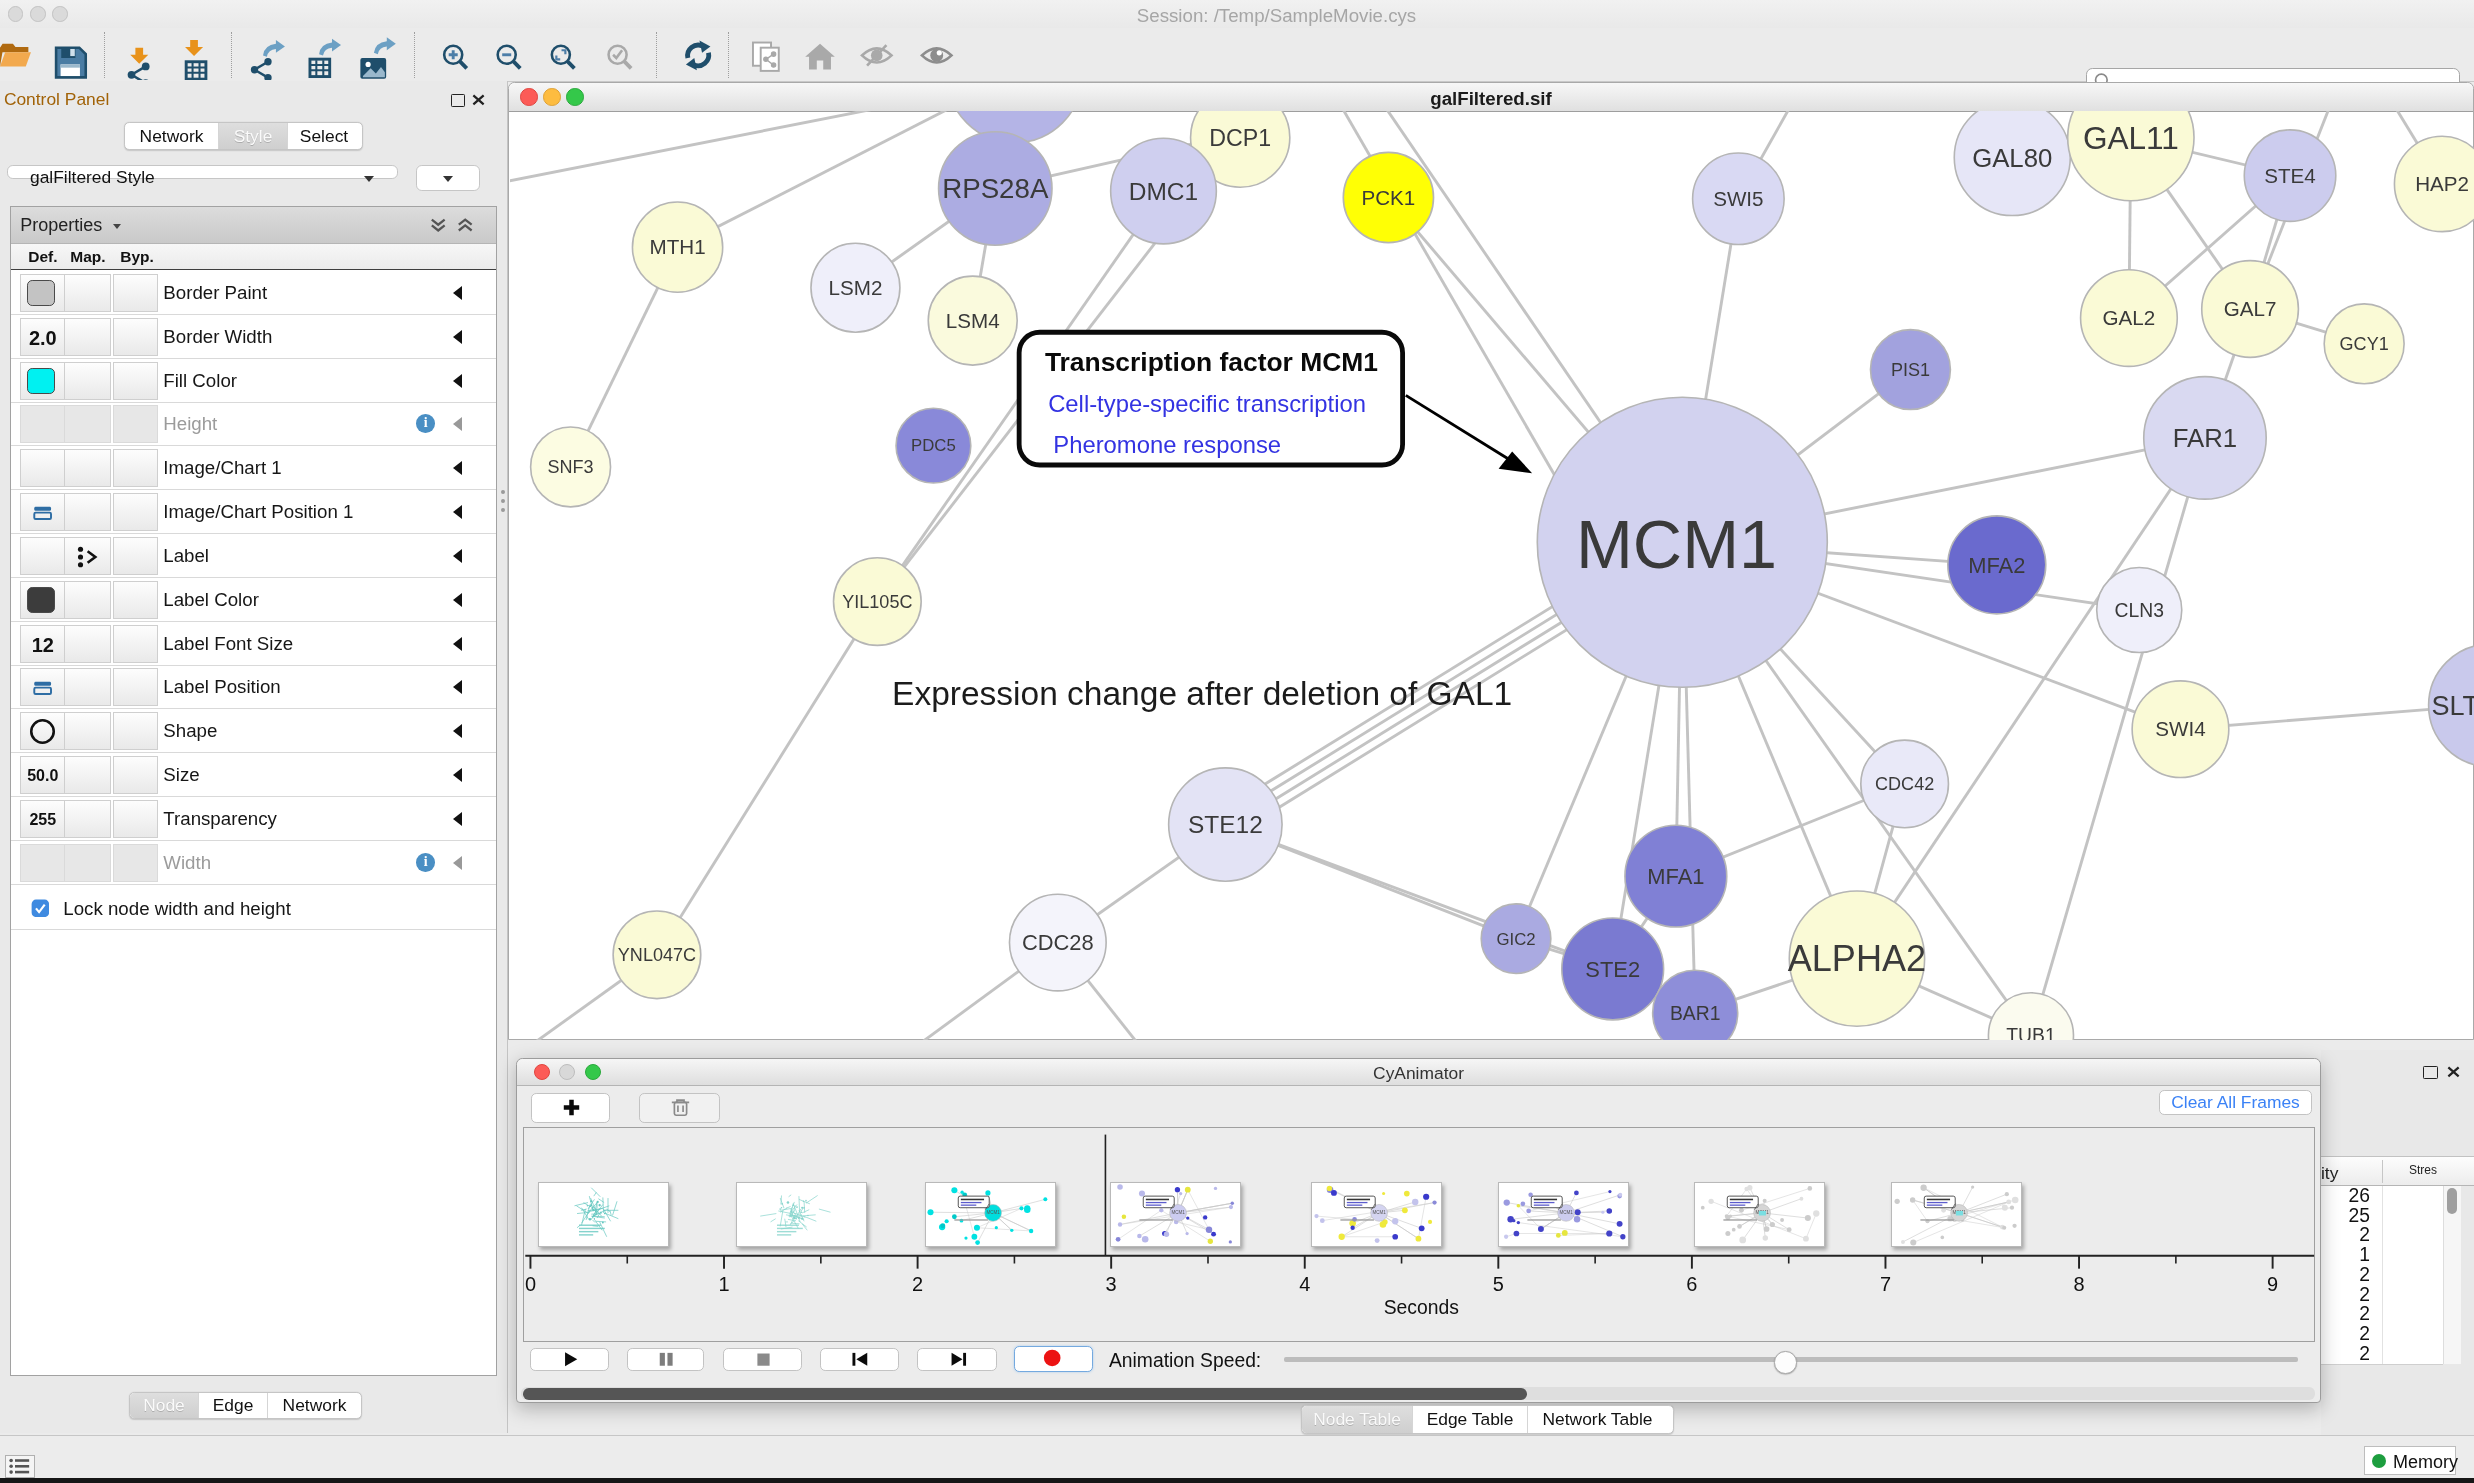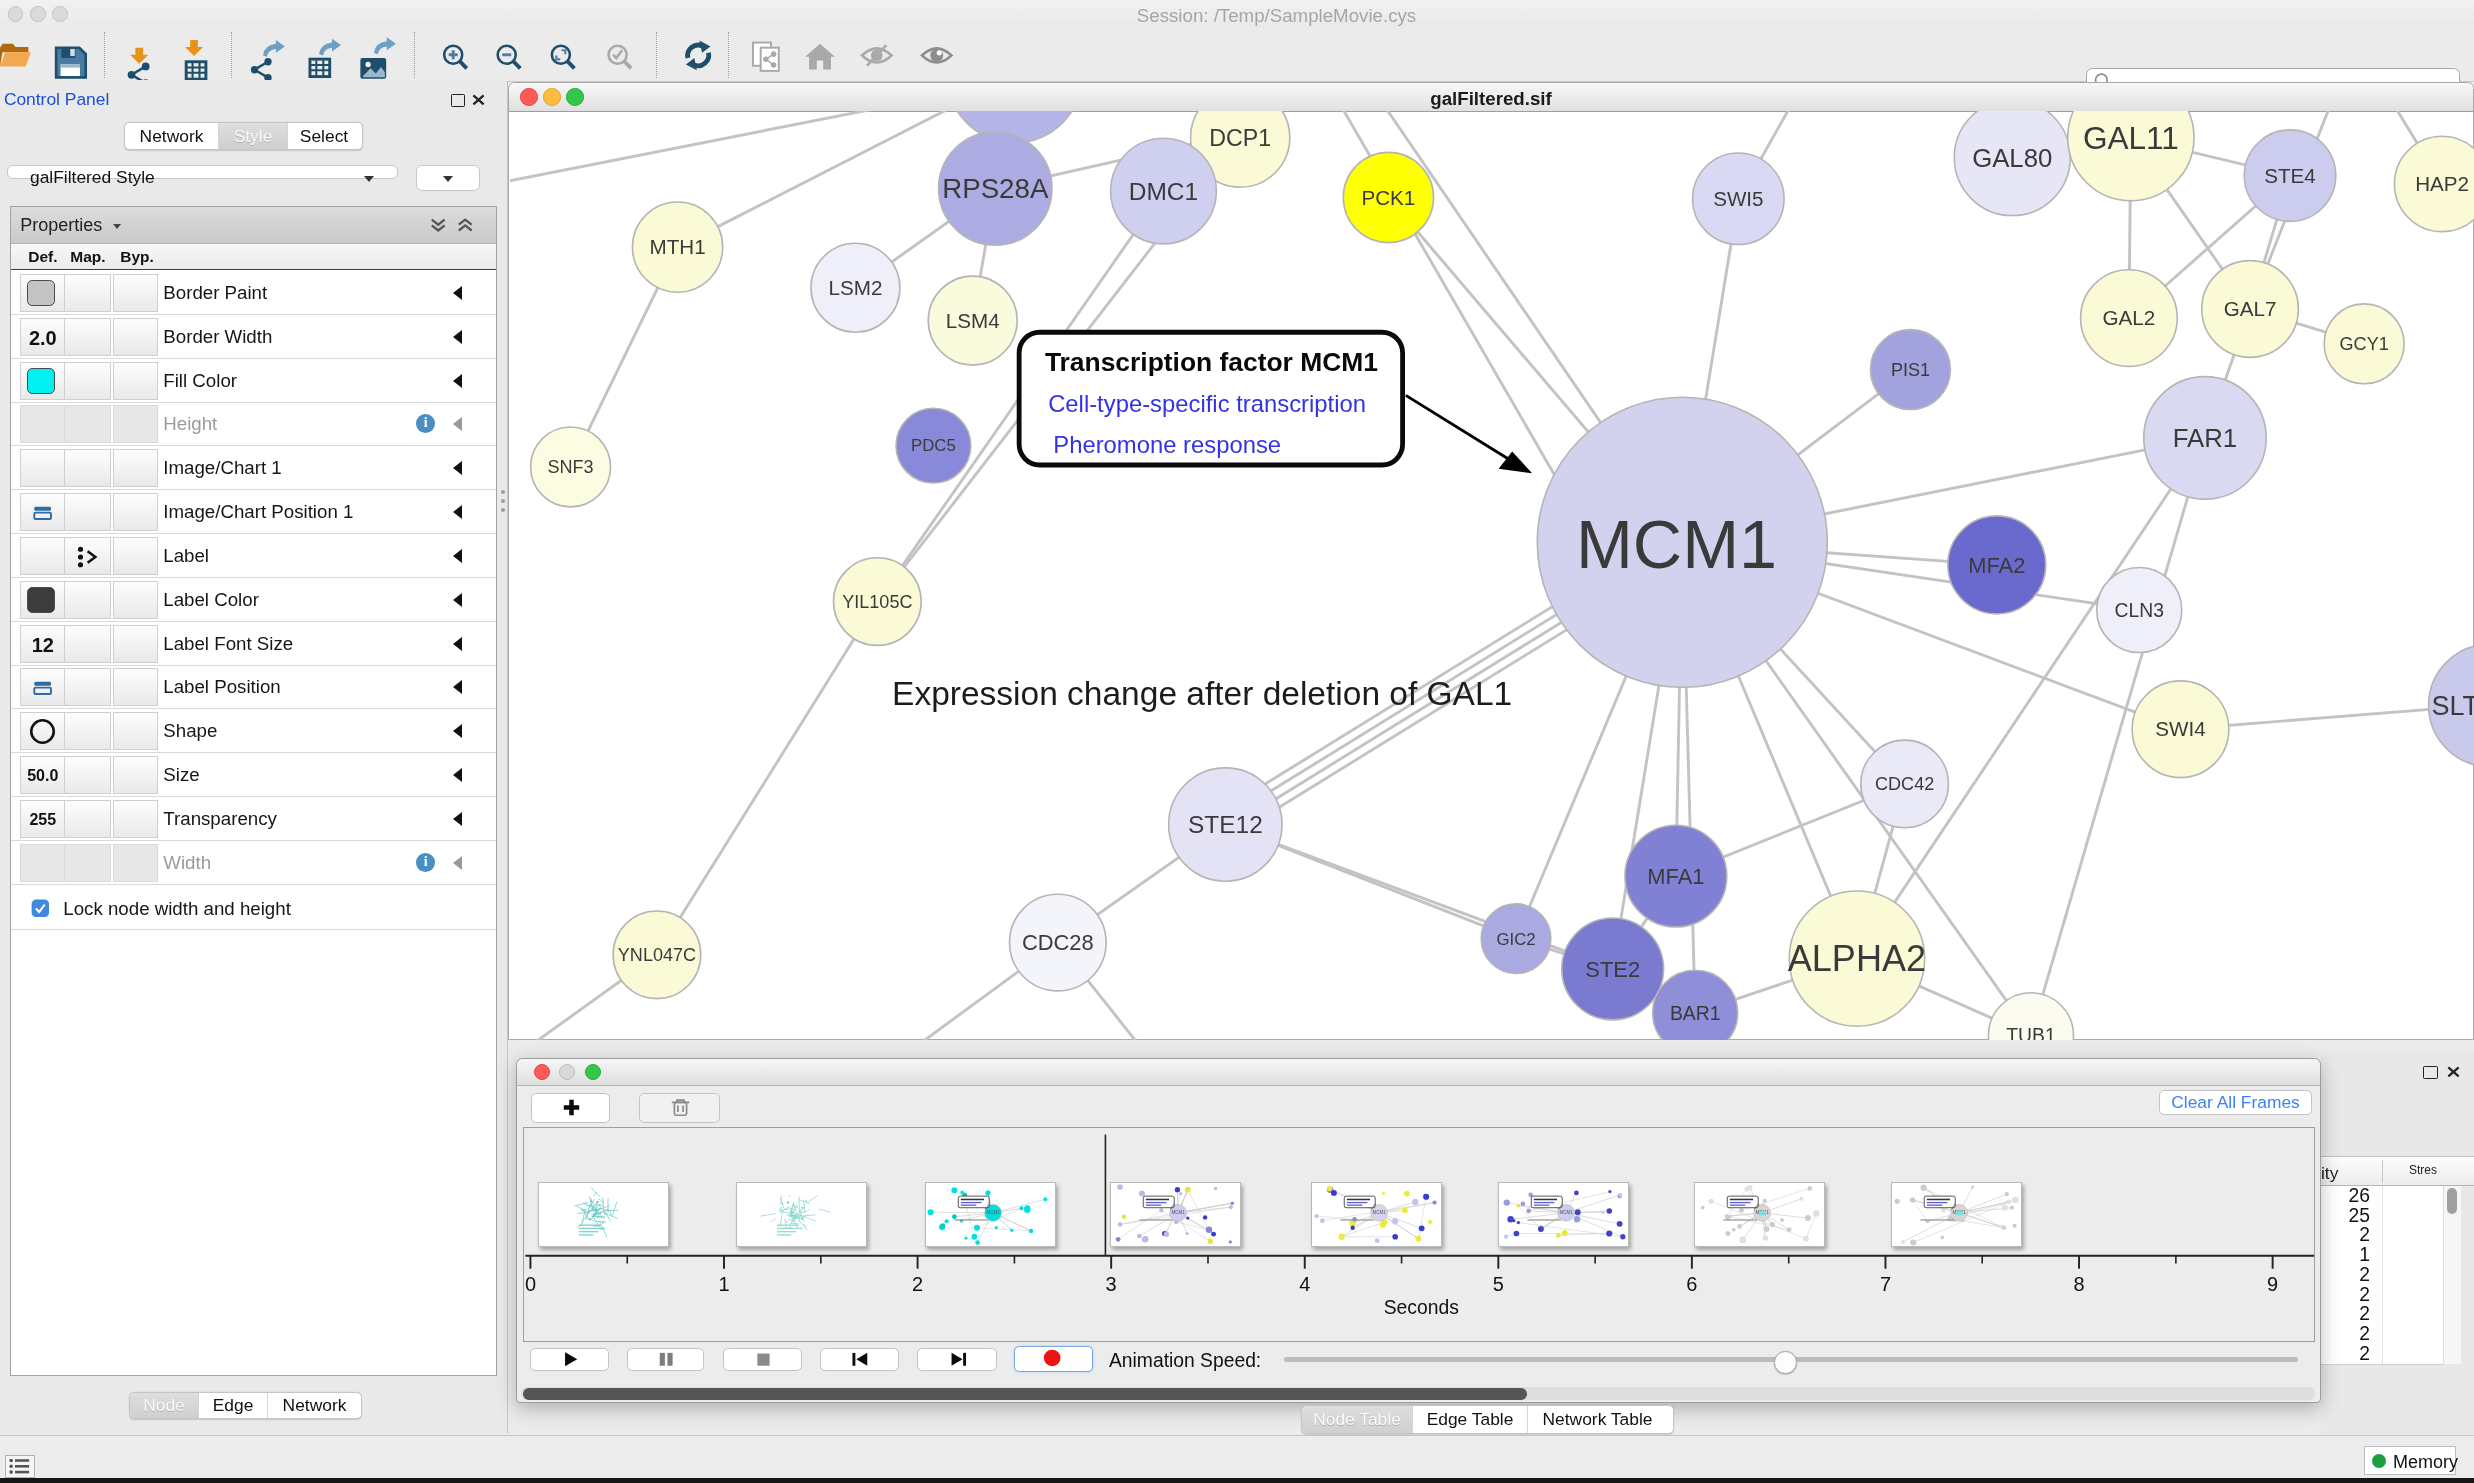--- a/index.html
+++ b/index.html
@@ -7,21 +7,21 @@
 .abs{position:absolute;}
 
 #titlebar{left:0;top:0;width:2475px;height:28px;background:linear-gradient(#f1f1f1,#e9e9e9);}
 #titlebar .light{top:6.4px;width:13.5px;height:13.5px;border-radius:50%;background:#dadada;border:0.6px solid #c3c3c3;}
 #wintitle{left:39px;top:5.2px;width:2475px;text-align:center;font-size:18.7px;color:#a6a6a6;}
 #toolbar{left:0;top:28px;width:2475px;height:53px;background:#ebebeb;border-bottom:1.3px solid #c9c9c9;}
 .tdiv{top:3.9px;width:0px;height:46px;border-left:1.3px dotted #9e9e9e;}
 #searchbox{left:2086px;top:40px;width:374px;height:27px;background:#fff;border:1.3px solid #a6a6a6;border-radius:6.4px;box-sizing:border-box;}
 
 #cpanel{left:0;top:81px;width:508px;height:1352px;background:#e9e9e9;border-right:1.3px solid #c4c4c4;box-sizing:border-box;}
-#cp-title{left:3.9px;top:8.4px;font-size:17.4px;color:#1d4ed8;}
+#cp-title{left:3.9px;top:8.4px;font-size:17.4px;color:#a16207;}
 .seg{display:flex;border:0.6px solid #c5c5c5;border-radius:5.2px;overflow:hidden;background:#fff;box-shadow:0 0.6px 1.3px rgba(0,0,0,.15);}
 .seg div{font-size:17.4px;color:#111;text-align:center;border-right:0.6px solid #d5d5d5;display:flex;align-items:center;justify-content:center;}
 .seg div:last-child{border-right:none;}
 .seg .sel{background:linear-gradient(#dedede,#cfcfcf);color:#fafafa;text-shadow:0 0.6px 0.6px rgba(0,0,0,.18);}
 #cp-seg{left:124px;top:41px;width:237px;height:26px;}
 #cp-drop{left:7px;top:84px;width:391px;height:14px;background:#fff;border:1.3px solid #c6c6c6;border-radius:5.8px;box-sizing:border-box;font-size:17.4px;color:#111;line-height:23px;padding-left:22px;}
 #cp-dropbtn{left:416px;top:84px;width:64px;height:26px;background:#fff;border:1.3px solid #c6c6c6;border-radius:5.8px;box-sizing:border-box;}
 .tri-down{width:0;height:0;border-left:5.8px solid transparent;border-right:5.8px solid transparent;border-top:7.7px solid #333;}
 .tri-left{width:0;height:0;border-top:7px solid transparent;border-bottom:7px solid transparent;border-right:9.7px solid #111;}
 #propbox{left:10.3px;top:125px;width:487px;height:1170px;background:#fff;border:1.3px solid #a2a2a2;box-sizing:border-box;}
@@ -556,20 +556,21 @@
   <div class="abs" style="left:122px;top:136px;width:17px;height:178px;background:#f6f6f6;border-left:0.6px solid #ddd;">
         <div class="abs" style="left:3.2px;top:1.9px;width:9.7px;height:26px;background:#9f9f9f;border-radius:5.2px;"></div>
       </div>
 </div>
 
 <div id="cyani" class="abs">
   <div id="cy-tbar" class="abs">
     <div class="tl abs" style="left:17px;top:5.2px;width:14px;height:14px;background:#fc5b57;border:0.6px solid #e04640;"></div>
     <div class="tl abs" style="left:42px;top:5.2px;width:14px;height:14px;background:#d8d8d8;border:0.6px solid #bdbdbd;"></div>
     <div class="tl abs" style="left:68px;top:5.2px;width:14px;height:14px;background:#34c84a;border:0.6px solid #2aa93c;"></div>
+    <div id="cy-title" class="abs">CyAnimator</div>
   </div>
   <div class="cybtn" style="left:14px;top:34px;width:79px;height:30px;"><svg width="79" height="27" viewBox="0 0 122 42">
           <path d="M61 9 V33 M49 21 H73" stroke="#0a0a0a" stroke-width="7"></path>
         </svg></div>
   <div class="cybtn" style="left:122px;top:34px;width:81px;height:30px;background:#f1f1f1;"><svg width="81" height="27" viewBox="0 0 125 42">
           <g stroke="#8a8a8a" stroke-width="2.6" fill="none">
             <rect x="53" y="13" width="19" height="20" rx="2.5"></rect>
             <path d="M49 13 H76 M57 13 V9.5 H68 V13 M58.5 18 V28 M66.5 18 V28"></path>
           </g>
         </svg></div>

